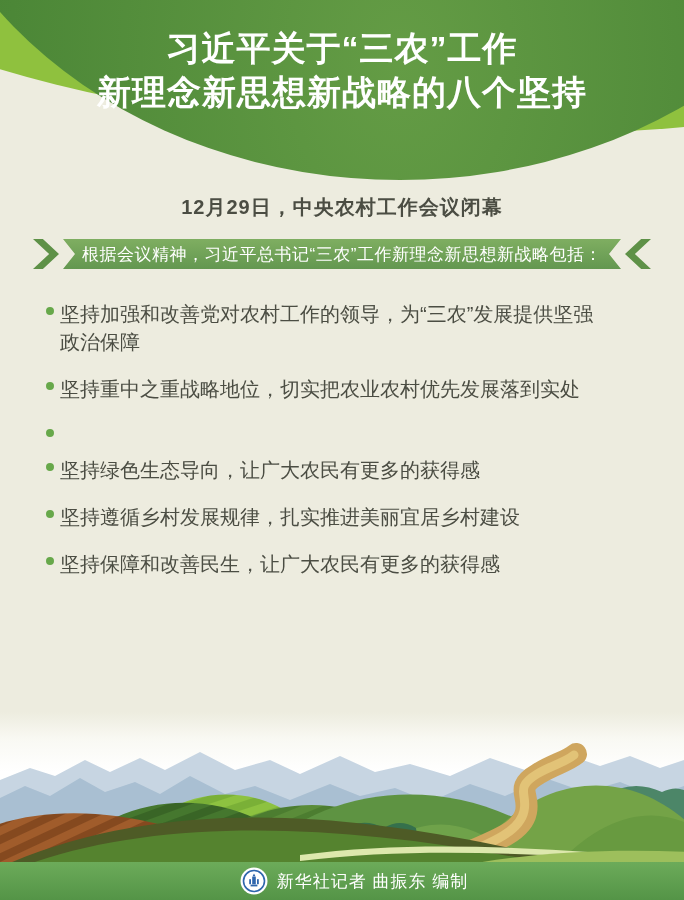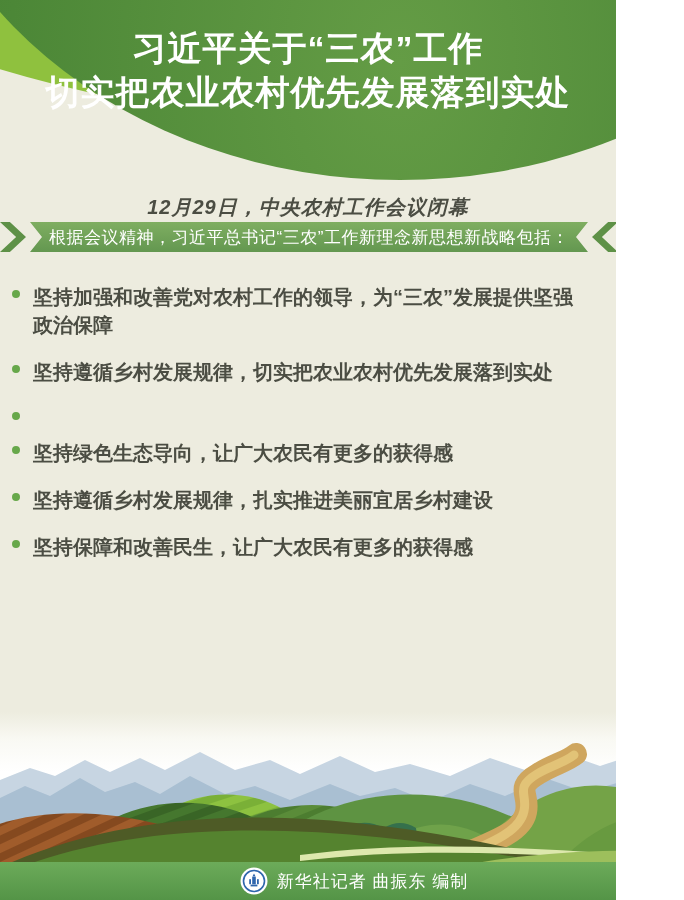--- a/index.html
+++ b/index.html
@@ -1,19 +1,19 @@
 <!DOCTYPE html>
 <html><head>
 <meta charset="utf-8">
 <style>
   * { margin:0; padding:0; box-sizing:border-box; }
   html,body { width:684px; height:900px; }
   body { font-family:"Liberation Sans","DejaVu Sans",sans-serif; }
   .poster {
-    position:relative; width:616px; height:900px;
+    position:relative; width:684px; height:900px;
     background:#edecdf; overflow:hidden;
   }
 
   
   .hero { position:relative; height:185px; overflow:hidden; }
   .hero-light {
     position:absolute; left:-300px; top:-465px; width:1600px; height:600px;
     border-radius:50%; background:#8fc13e;
   }
   .hero-dark {
@@ -23,43 +23,43 @@
   }
   .hero-title {
     position:absolute; left:0; right:0; top:26px; z-index:3;
     text-align:center; color:#ffffff; font-weight:bold;
     font-size:34px; line-height:44px; letter-spacing:1px;
   }
 
   
   .subtitle {
     margin-top:9px; text-align:center;
-    font-size:20px; color:#4b4d43; font-weight:bold; letter-spacing:1px;font-style:italic;
+    font-size:20px; color:#4b4d43; font-weight:bold; letter-spacing:1px;
   }
 
   
-  .ribbon-wrap { position:relative; width:618px; height:30px; margin:1px auto 0; }
+  .ribbon-wrap { position:relative; width:618px; height:30px; margin:18px auto 0; }
   .ribbon-end {
     position:absolute; top:0; width:26px; height:30px; background:#5e9147;
   }
   .ribbon-end.left  { left:0;  clip-path:polygon(0 0, 38% 0, 100% 50%, 38% 100%, 0 100%, 62% 50%); }
   .ribbon-end.right { right:0; clip-path:polygon(100% 0, 62% 0, 0 50%, 62% 100%, 100% 100%, 38% 50%); }
   .ribbon-main {
     position:absolute; left:30px; right:30px; top:0; height:30px;
     background:linear-gradient(#7fae61, #639750);
     clip-path:polygon(0 0, 100% 0, calc(100% - 12px) 50%, 100% 100%, 0 100%, 12px 50%);
     display:flex; align-items:center; justify-content:center;
     color:#ffffff; font-size:17px; letter-spacing:0.5px; white-space:nowrap;
   }
 
   
   .points { list-style:none; width:592px; margin:31px auto 0; }
   .points li {
-    display:flex; align-items:flex-start; gap:13px;
-    font-size:20px; line-height:28px; color:#4b4d43; font-weight:bold;
+    display:flex; align-items:flex-start; gap:6px;
+    font-size:20px; line-height:28px; color:#4b4d43; font-weight:normal;
     margin-bottom:19px;
   }
   .bullet {
     flex:0 0 auto; width:7px; height:7px; margin-top:7px;
     border:4px solid #67a84a; border-radius:50%; background:#f4f3ea;
   }
   .points .txt { max-width:545px; }
 
   
   .landscape {
@@ -79,40 +79,40 @@
 </head>
 <body>
 
 <div class="poster">
 
   <div class="hero">
     <div class="hero-light"></div>
     <div class="hero-dark"></div>
     <div class="hero-title">
       <div>习近平关于“三农”工作</div>
-      <div>切实把农业农村优先发展落到实处</div>
+      <div>新理念新思想新战略的八个坚持</div>
     </div>
   </div>
 
   <div class="subtitle">12月29日，中央农村工作会议闭幕</div>
 
   <div class="ribbon-wrap">
     <div class="ribbon-end left"></div>
     <div class="ribbon-end right"></div>
     <div class="ribbon-main">根据会议精神，习近平总书记“三农”工作新理念新思想新战略包括：</div>
   </div>
 
   <ul class="points">
     <li>
       <span class="bullet"></span>
       <span class="txt">坚持加强和改善党对农村工作的领导，为“三农”发展提供坚强政治保障</span>
     </li>
     <li>
       <span class="bullet"></span>
-      <span class="txt">坚持遵循乡村发展规律，切实把农业农村优先发展落到实处</span>
+      <span class="txt">坚持重中之重战略地位，切实把农业农村优先发展落到实处</span>
     </li>
     <li>
       <span class="bullet"></span>
     </li>
     <li>
       <span class="bullet"></span>
       <span class="txt">坚持绿色生态导向，让广大农民有更多的获得感</span>
     </li>
     <li>
       <span class="bullet"></span>

